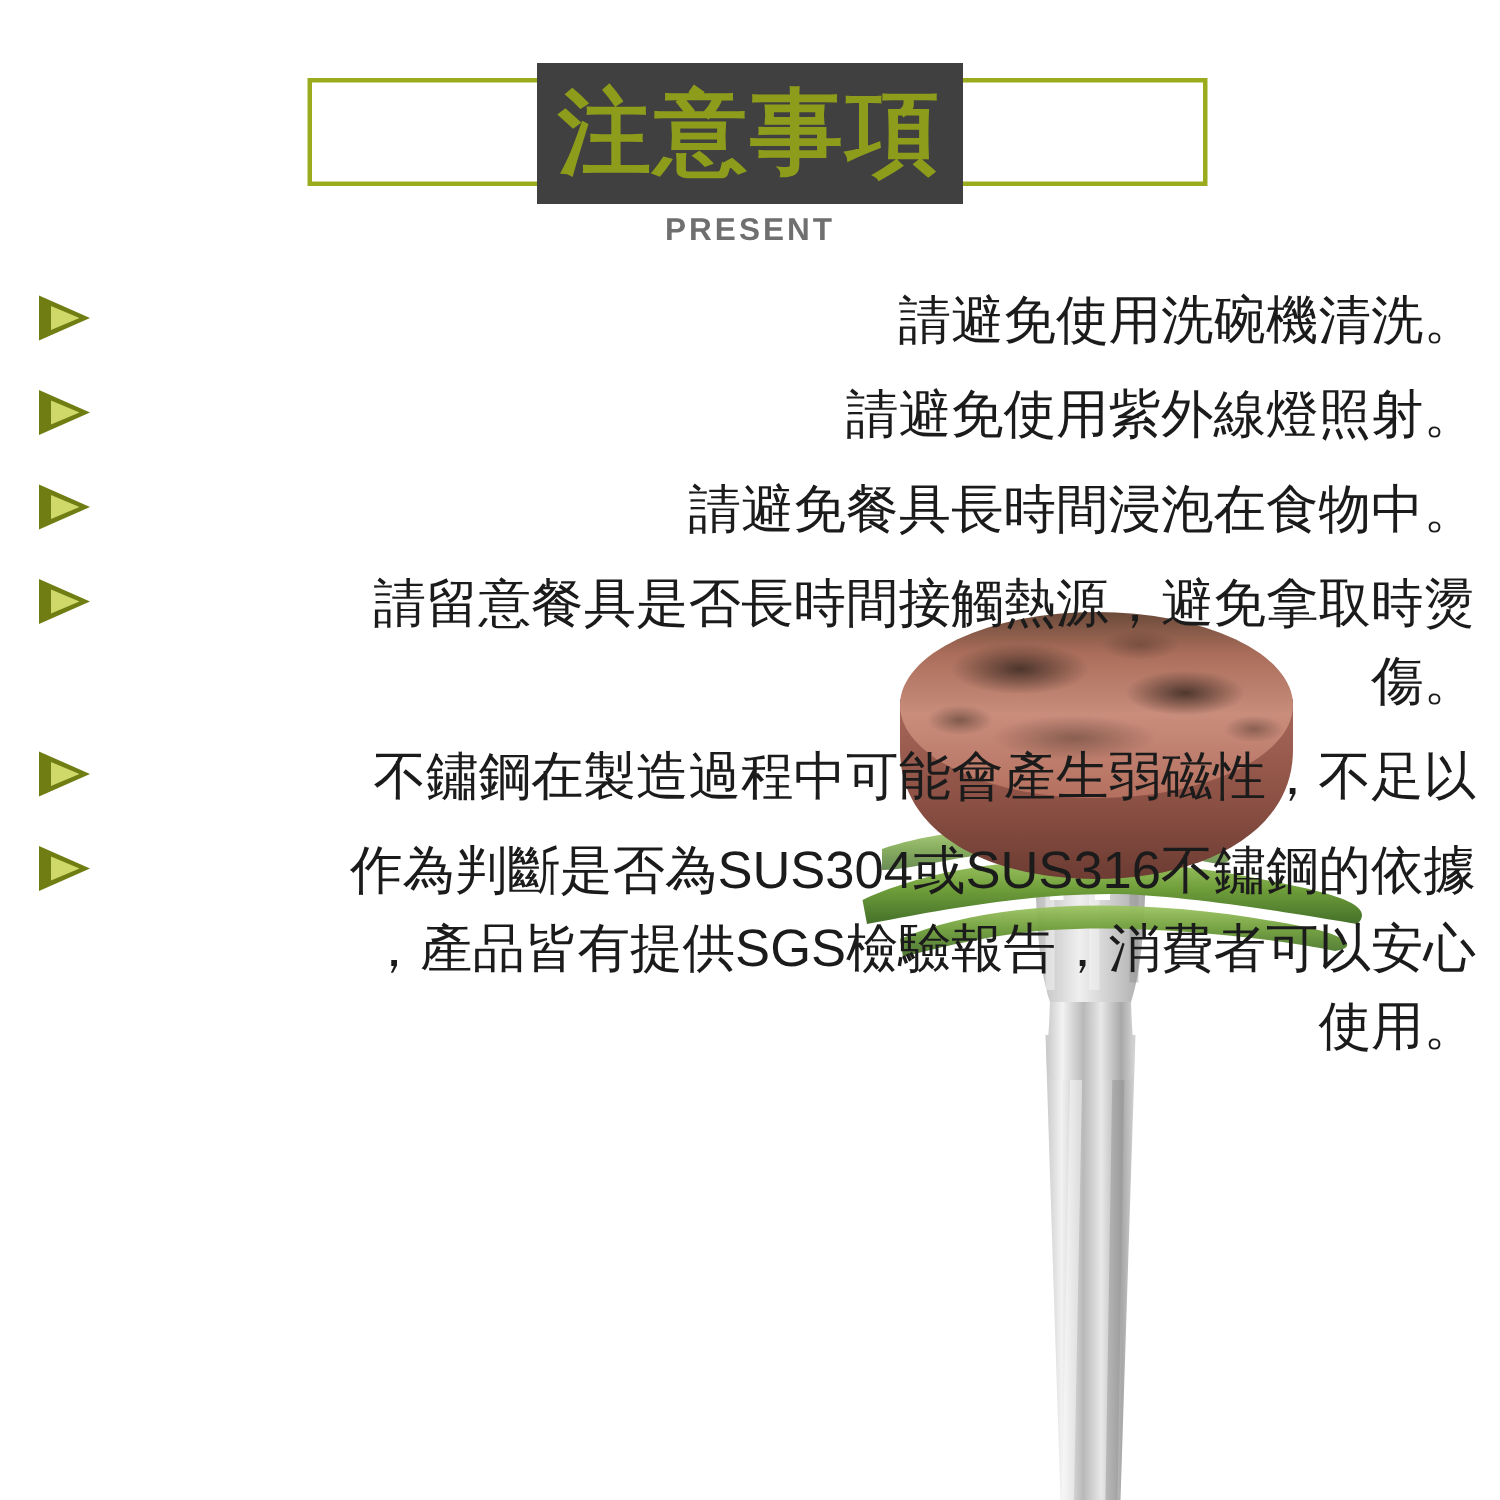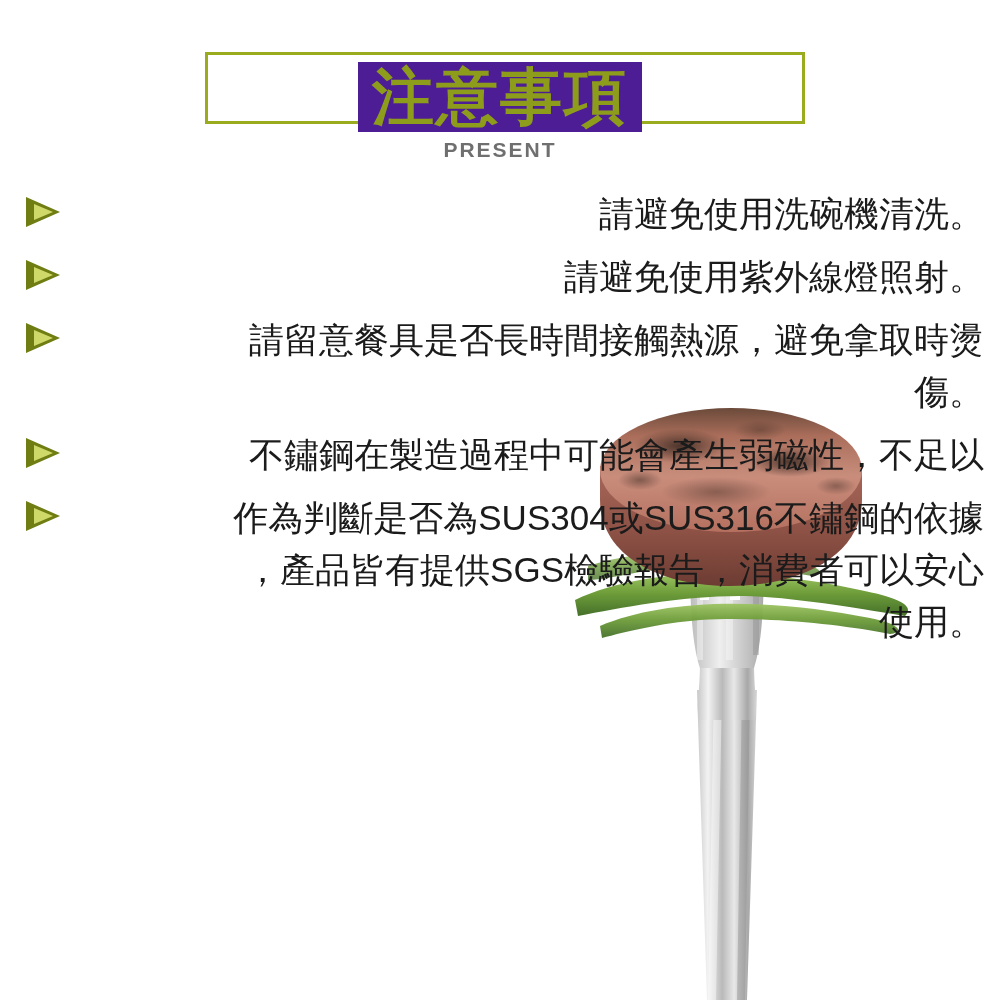--- a/index.html
+++ b/index.html
@@ -45,23 +45,23 @@
     box-sizing: border-box;
   }
   .title {
     position: relative;
     display: inline-block;
     font-size: 62px;
     line-height: 62px;
     font-weight: bold;
     color: #8e9c1b;
     letter-spacing: 2px;
-    background: #4c1d95;
-    padding: 4px 14px;
-    margin-top: 28px;
+    background: #404040;
+    padding: 16px 14px;
+    margin-top: 8px;
     z-index: 4;
   }
   .subtitle {
     position: relative;
     z-index: 4;
     margin-top: 6px;
     font-size: 21px;
     letter-spacing: 2px;
     color: #6f6f6f;
     background: transparent;
@@ -196,20 +196,29 @@
     <span class="bullet">
       <svg width="40" height="34" viewBox="0 0 40 34">
           <polygon points="2,2 36,17 2,32" fill="#6f7d12"></polygon>
           <polygon points="10,9 29,17 10,25" fill="#cfd96a"></polygon>
         </svg>
     </span>
     <div class="row-text">請避免使用紫外線燈照射。</div>
   </div>
 
 
+  <div class="row">
+    <span class="bullet">
+      <svg width="40" height="34" viewBox="0 0 40 34">
+          <polygon points="2,2 36,17 2,32" fill="#6f7d12"></polygon>
+          <polygon points="10,9 29,17 10,25" fill="#cfd96a"></polygon>
+        </svg>
+    </span>
+    <div class="row-text">請避免餐具長時間浸泡在食物中。</div>
+  </div>
 
   <div class="row">
     <span class="bullet">
       <svg width="40" height="34" viewBox="0 0 40 34">
           <polygon points="2,2 36,17 2,32" fill="#6f7d12"></polygon>
           <polygon points="10,9 29,17 10,25" fill="#cfd96a"></polygon>
         </svg>
     </span>
     <div class="row-text">請留意餐具是否長時間接觸熱源，避免拿取時燙
 傷。</div>

